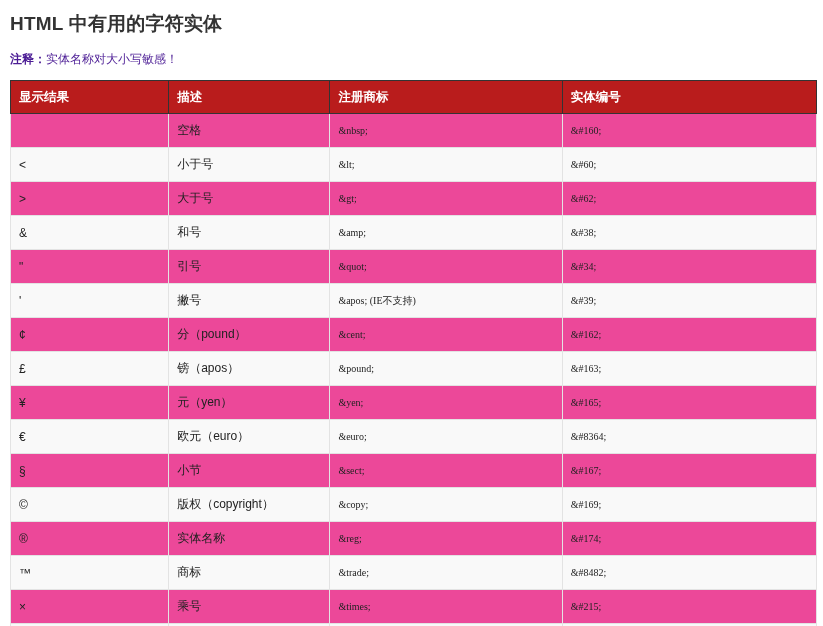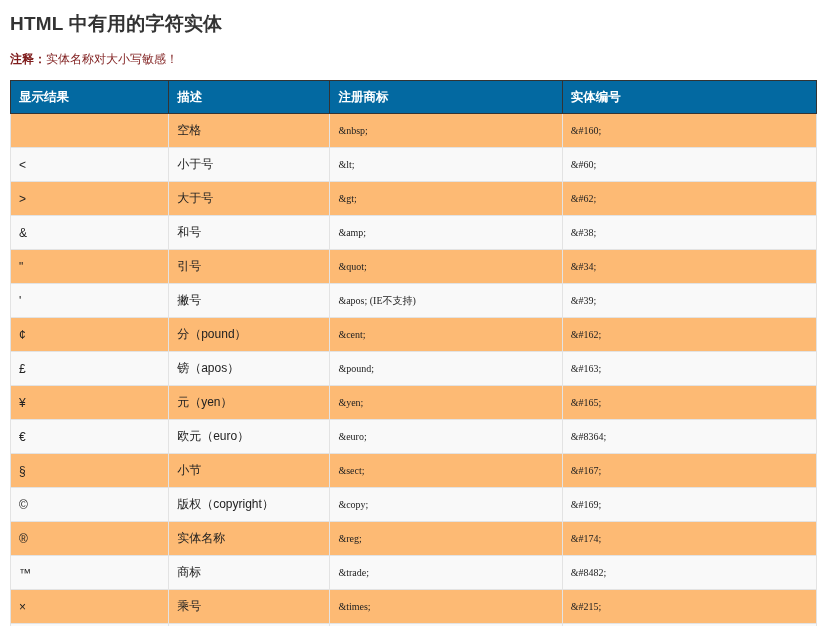--- a/index.html
+++ b/index.html
@@ -21,52 +21,52 @@
   }
   .page-title {
     font-size: 19px;
     font-weight: bold;
     color: #333333;
     margin: 3px 0 0 2px;
     letter-spacing: 0.2px;
   }
   .note {
     font-size: 12px;
-    color: #7f1d1d;
+    color: #4c1d95;
     margin: 14px 0 12px 2px;
   }
   .note .note-label {
     font-weight: bold;
   }
   table.entities {
     border-collapse: collapse;
     width: 807px;
     margin-left: 2px;
     table-layout: fixed;
     font-size: 12px;
   }
   table.entities th {
-    background: #0369a1;
+    background: #b91c1c;
     color: #ffffff;
     text-align: left;
     font-weight: bold;
     font-size: 12.5px;
     padding: 7px 8px 7px 8px;
     border: 1px solid #333333;
     height: 18px;
   }
   table.entities td {
     border: 1px solid #e3e3e3;
     padding: 8px 8px 8px 8px;
     vertical-align: middle;
     height: 16px;
     color: #222222;
   }
   table.entities tr.odd td {
-    background: #fdba74;
+    background: #ec4899;
   }
   table.entities tr.even td {
     background: #f9f9f9;
   }
   .col-result { width: 158px; }
   .col-desc { width: 161px; }
   .col-name { width: 232px; }
   .col-number { width: 254px; }
   .cell-result {
     font-family: "Liberation Sans", sans-serif;

